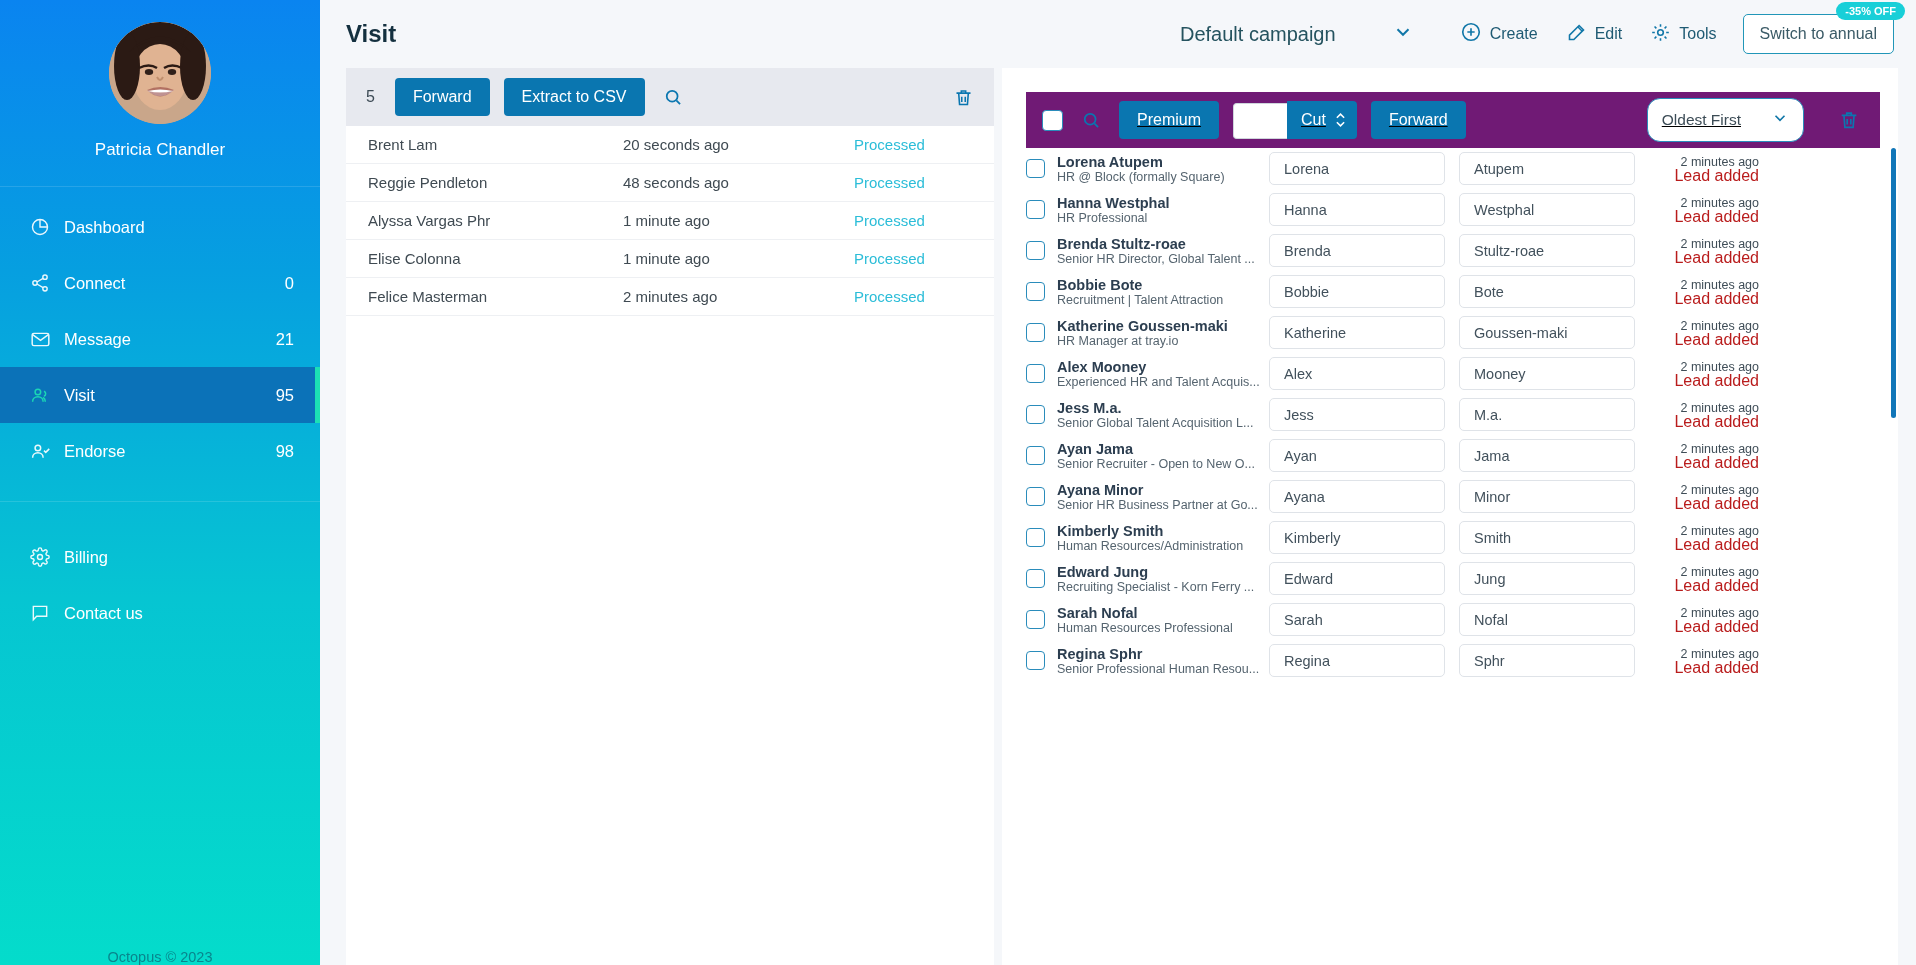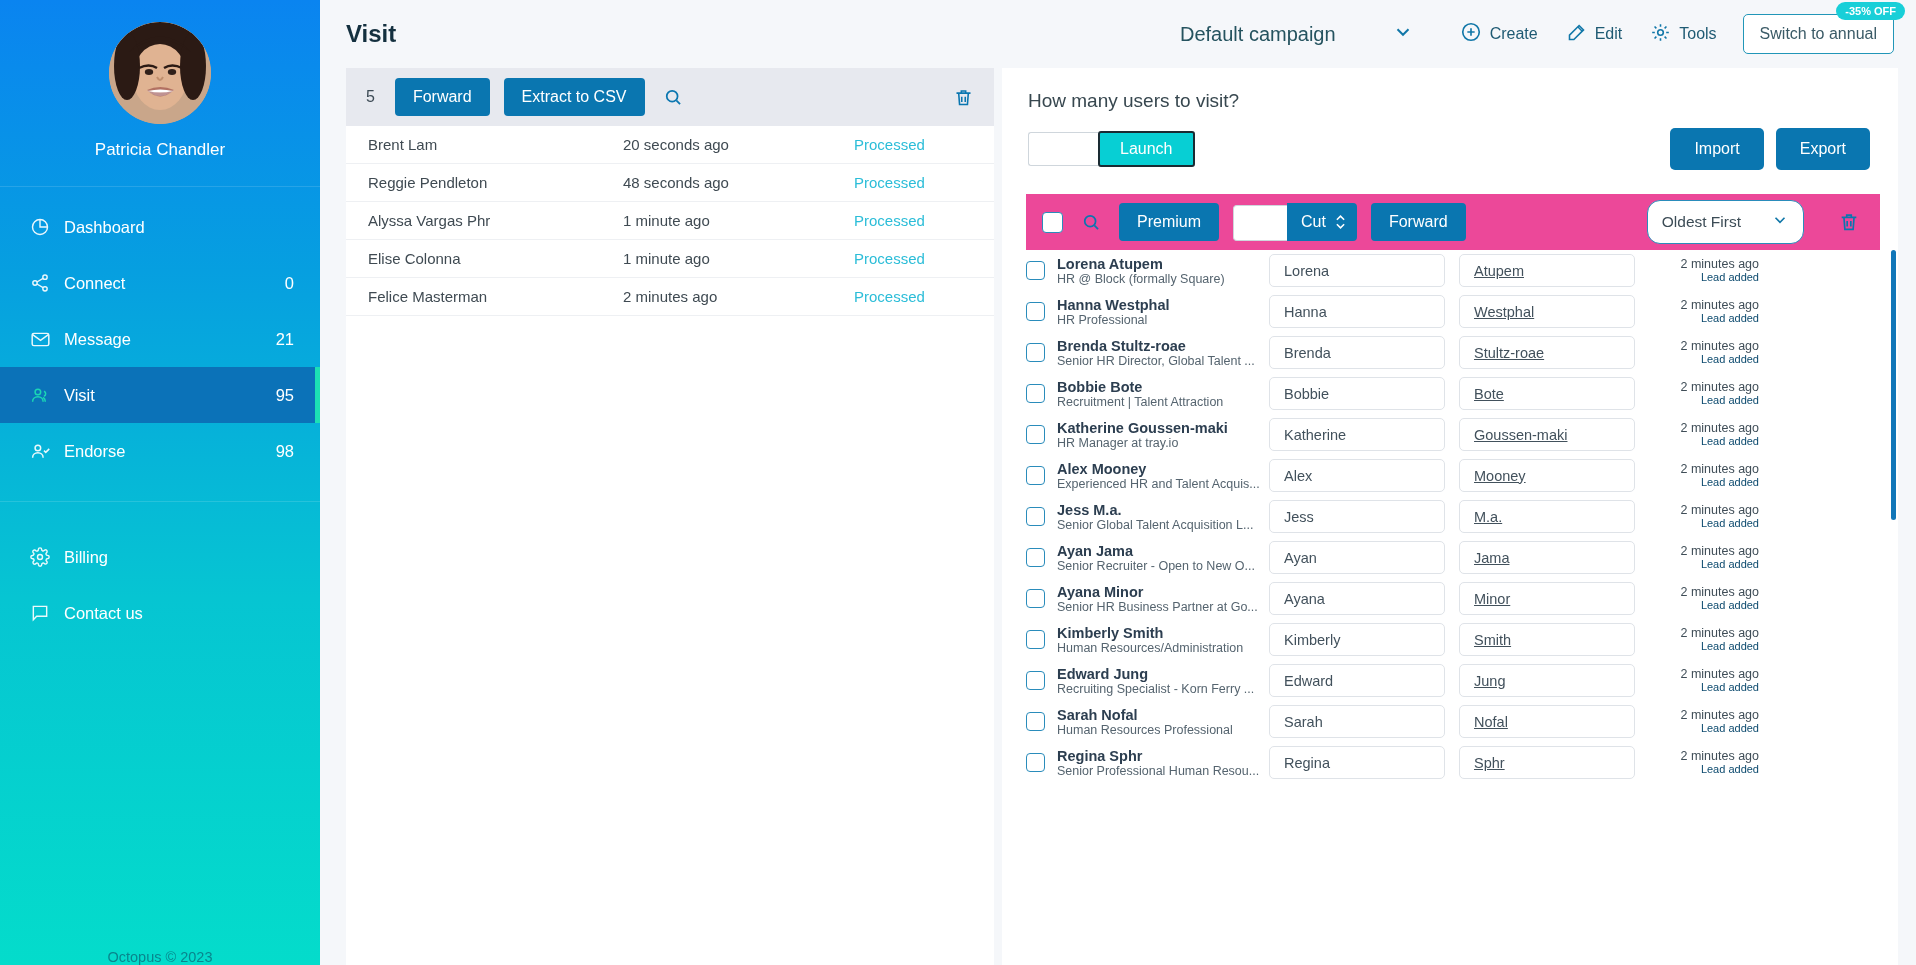--- a/index.html
+++ b/index.html
@@ -143,22 +143,22 @@
     border-radius: 3px; font-size: 16px; font-family:inherit;
     padding: 7px 20px; cursor:pointer;
   }
   .ie-wrap { margin-left:auto; display:flex; gap: 12px; }
   .ie-btn {
     background:#0a76b0; color:#fff; border:none; border-radius:5px;
     font-size: 16px; font-family:inherit; padding: 12px 24px; cursor:pointer;
   }
 
   .rp-toolbar {
-    margin: 24px 18px 0 24px; background:#ec4899; height: 56px;
-    display:flex; align-items:center; padding: 0 12px 0 16px; gap: 14px;
+    margin: 24px 18px 0 24px; background:#701a75; height: 56px;
+    display:flex; align-items:center; padding: 0 12px 0 16px; gap: 14px; text-decoration: underline;
   }
   .chk {
     width: 21px; height: 21px; border: 1.6px solid #2a8cbb; border-radius: 4px;
     background:#fff; cursor:pointer; flex:0 0 auto;
   }
   .cut-group { display:flex; align-items:flex-end; }
   .cut-input {
     width: 54px; height: 36px; border: 1px solid #cfd6dc; border-right:none;
     border-radius: 4px 0 0 4px; background:#fff; font-family:inherit; font-size:15px;
     padding: 0 6px; outline:none;
@@ -184,24 +184,24 @@
   }
   .lead-info { width: 212px; flex: 0 0 212px; overflow:hidden;}
   .lead-name { font-size: 14.5px; font-weight: bold; color:#2c3e50; white-space:nowrap; overflow:hidden; }
   .lead-title { font-size: 12.5px; color:#55646f; white-space:nowrap; overflow:hidden; text-overflow:ellipsis; }
   .lead-field {
     height: 33px; border: 1px solid #dfe3e8; border-radius: 5px; background:#fff;
     font-size: 14.5px; color:#42515c; display:flex; align-items:center;
     padding: 0 14px; margin-right: 14px; font-family:inherit; outline:none;
   }
   .lf-first { width: 176px; flex:0 0 176px; }
-  .lf-last  { width: 176px; flex:0 0 176px;text-decoration:underline; }
+  .lf-last  { width: 176px; flex:0 0 176px; }
   .lead-meta { width: 110px; flex:0 0 110px; text-align:right; line-height: 13px; }
   .lm-time { font-size: 12.5px; color:#3f4d57; }
-  .lm-sub  { font-size: 11px; color:#0c4a6e; }
+  .lm-sub  { font-size: 16px; color:#b91c1c; }
   .scroll-track {
     position:absolute; right: 2px; top: 0; bottom: 0; width: 5px;
   }
   .scroll-thumb {
     position:absolute; right:0; top: 0; width: 5px; height: 270px;
     background:#1176b8; border-radius: 3px;
   }
 </style>
 </head>
 <body>
@@ -425,31 +425,20 @@
             </div>
             <div class="lp-row">
               <div class="c-name">Felice Masterman</div>
               <div class="c-time">2 minutes ago</div>
               <div class="c-stat">Processed</div>
             </div>
           </div>
       </section>
 
       <section class="right-panel">
-        <div class="rp-head">
-          <div class="rp-q">How many users to visit?</div>
-          <div class="rp-row2">
-            <input class="visit-input" value="" style="">
-            <button class="launch-btn">Launch</button>
-            <div class="ie-wrap">
-              <button class="ie-btn">Import</button>
-              <button class="ie-btn">Export</button>
-            </div>
-          </div>
-        </div>
 
         <div class="rp-toolbar">
           <div class="chk"></div>
           <button class="icon-btn">
             <svg width="20" height="20" viewBox="0 0 24 24" fill="none" stroke="currentColor" stroke-width="2.1">
               <circle cx="11" cy="11" r="6.5"></circle>
                 <path d="M16 16l4.5 4.5"></path>
               </svg>
           </button>
           <button class="btn-blue">Premium</button>

